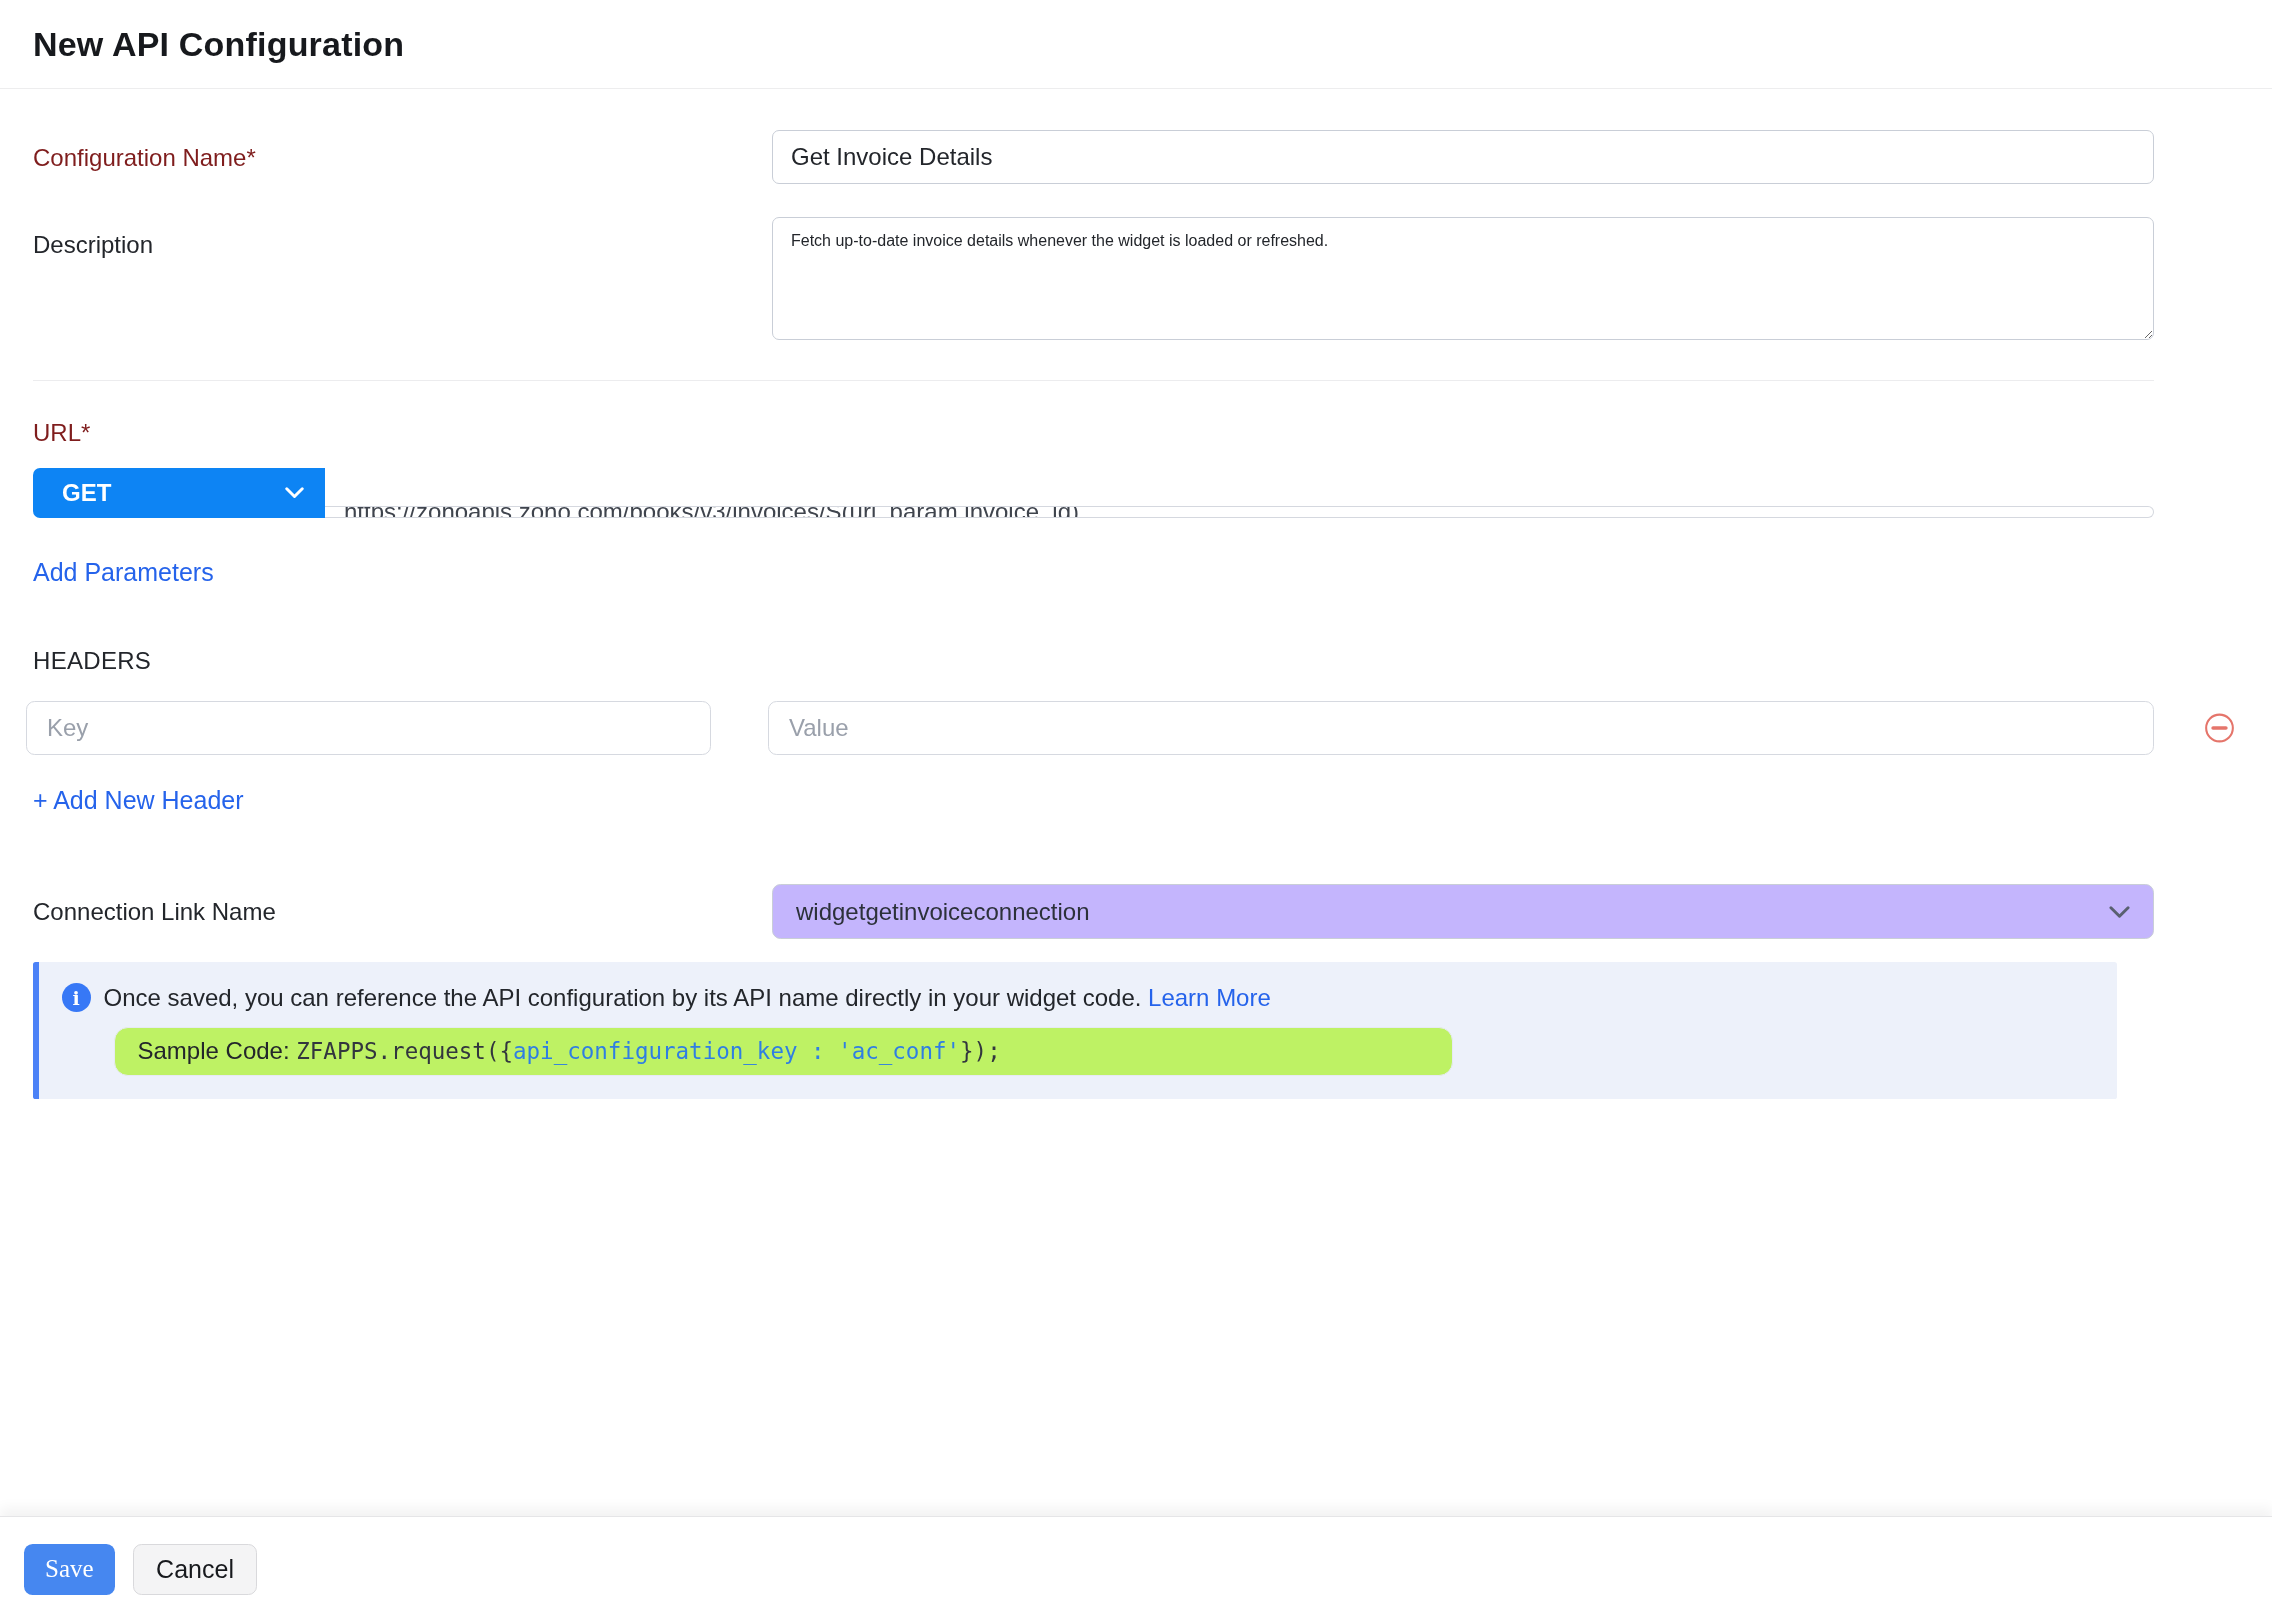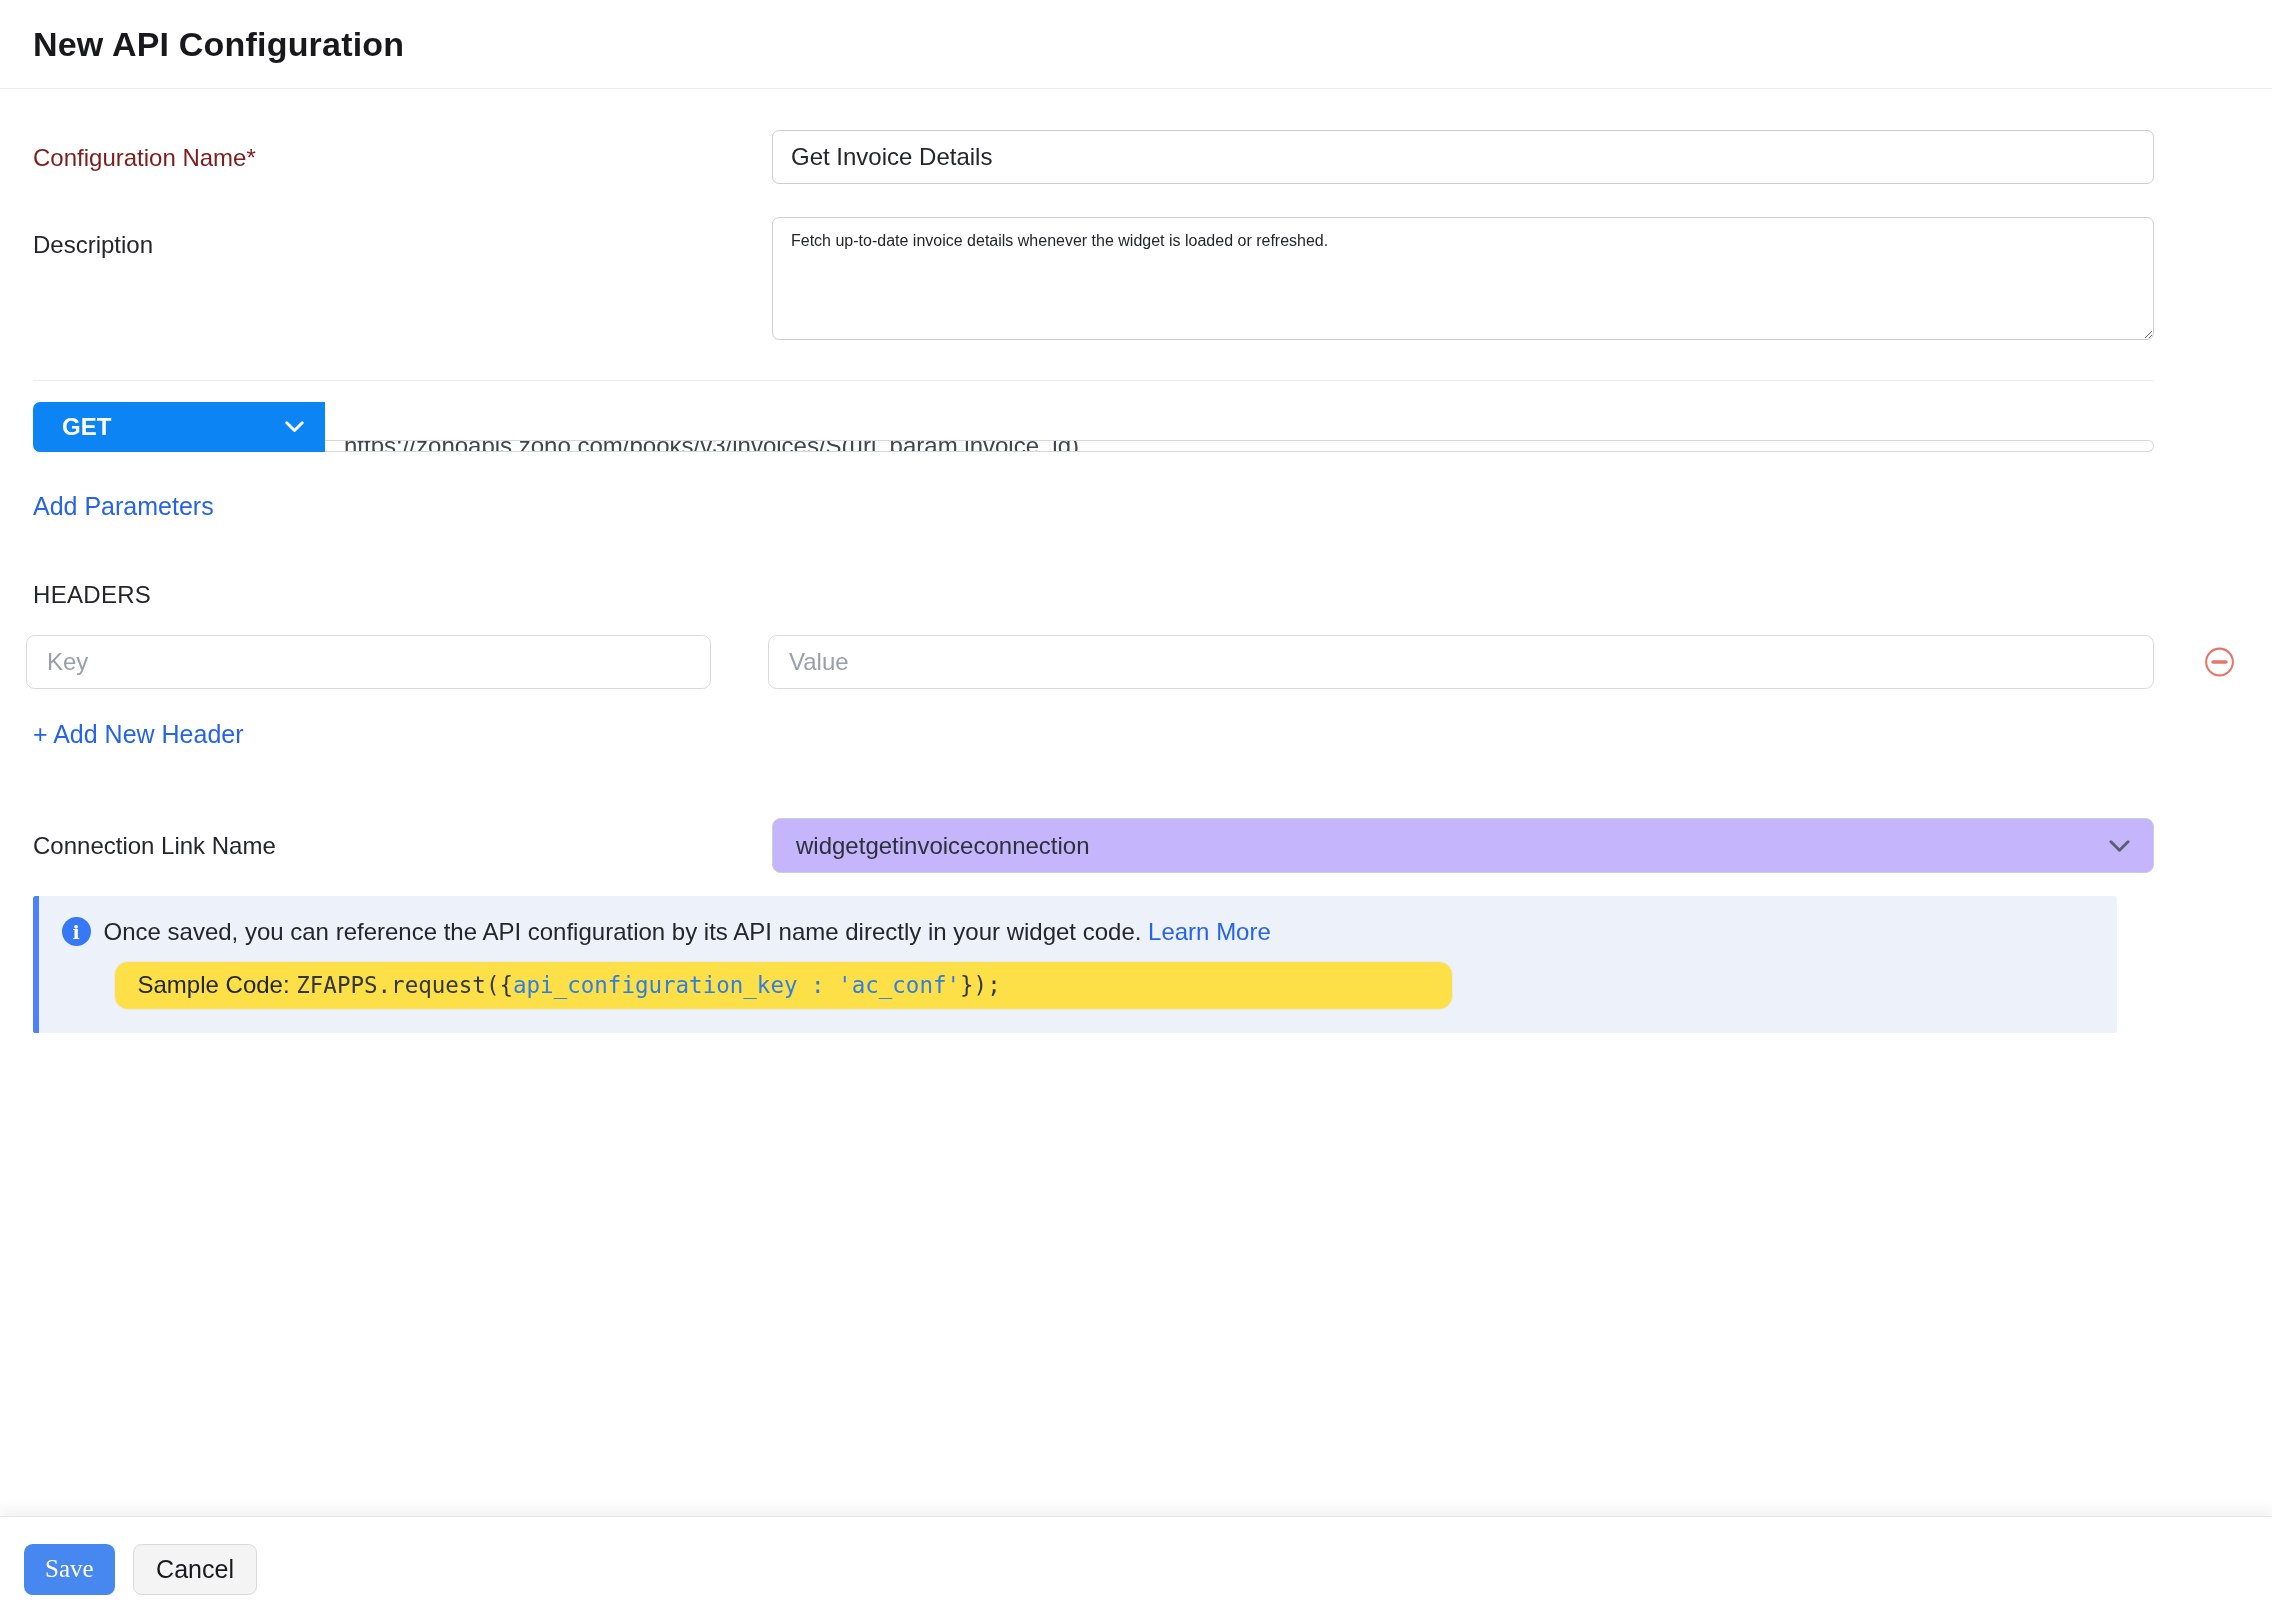--- a/index.html
+++ b/index.html
@@ -112,21 +112,21 @@
   .info-line { display: flex; align-items: center; gap: 13px; font-size: 24px; color: #23262b; }
   .info-icon {
     flex: 0 0 29px; width: 29px; height: 29px; border-radius: 50%;
     background: #3778f6; color: #fff; font-weight: 800; font-size: 19px;
     display: flex; align-items: center; justify-content: center;
     font-family: "DejaVu Serif", serif; font-style: normal;
   }
   .learn-more { font-size: 24px; }
   .code-pill {
     margin: 14.7px 0 0 52px; width: 1339px; height: 49px;
-    background: #fde047; border: 0.9px solid #e7eaf2; border-radius: 14px;
+    background: #bef264; border: 0.9px solid #e7eaf2; border-radius: 14px;
     display: flex; align-items: center; padding: 0 23px;
     font-size: 24px; color: #23262b; white-space: pre;
   }
   .code-pill code { font-family: "DejaVu Sans Mono", monospace; font-size: 22.5px; }
   .code-dark { color: #32363e; }
   .code-blue { color: #2f7ee3; }
 
   
   .footer-bar {
     position: absolute; left: 0; right: 0; bottom: 0; height: 105px;
@@ -162,20 +162,21 @@
       <input class="text-input" type="text" value="Get Invoice Details" style="">
     </div>
 
     <div class="form-row row-desc">
       <label class="label-col">Description</label>
       <textarea class="desc-textarea" style="">Fetch up-to-date invoice details whenever the widget is loaded or refreshed.</textarea>
     </div>
 
     <hr class="divider">
 
+    <div class="url-label label-red">URL*</div>
 
     <div class="url-row">
       <div class="method-select">
         <span>GET</span>
         <svg class="chev" width="19" height="11.2" viewBox="0 0 22 13">
           <polyline points="2,2 11,11 20,2" fill="none" stroke="#ffffff" stroke-width="3.4" stroke-linecap="round" stroke-linejoin="round"></polyline>
         </svg>
       </div>
       <input class="url-input" type="text" value="https://zohoapis.zoho.com/books/v3/invoices/S(url_param.invoice_id)" style="">
     </div>

